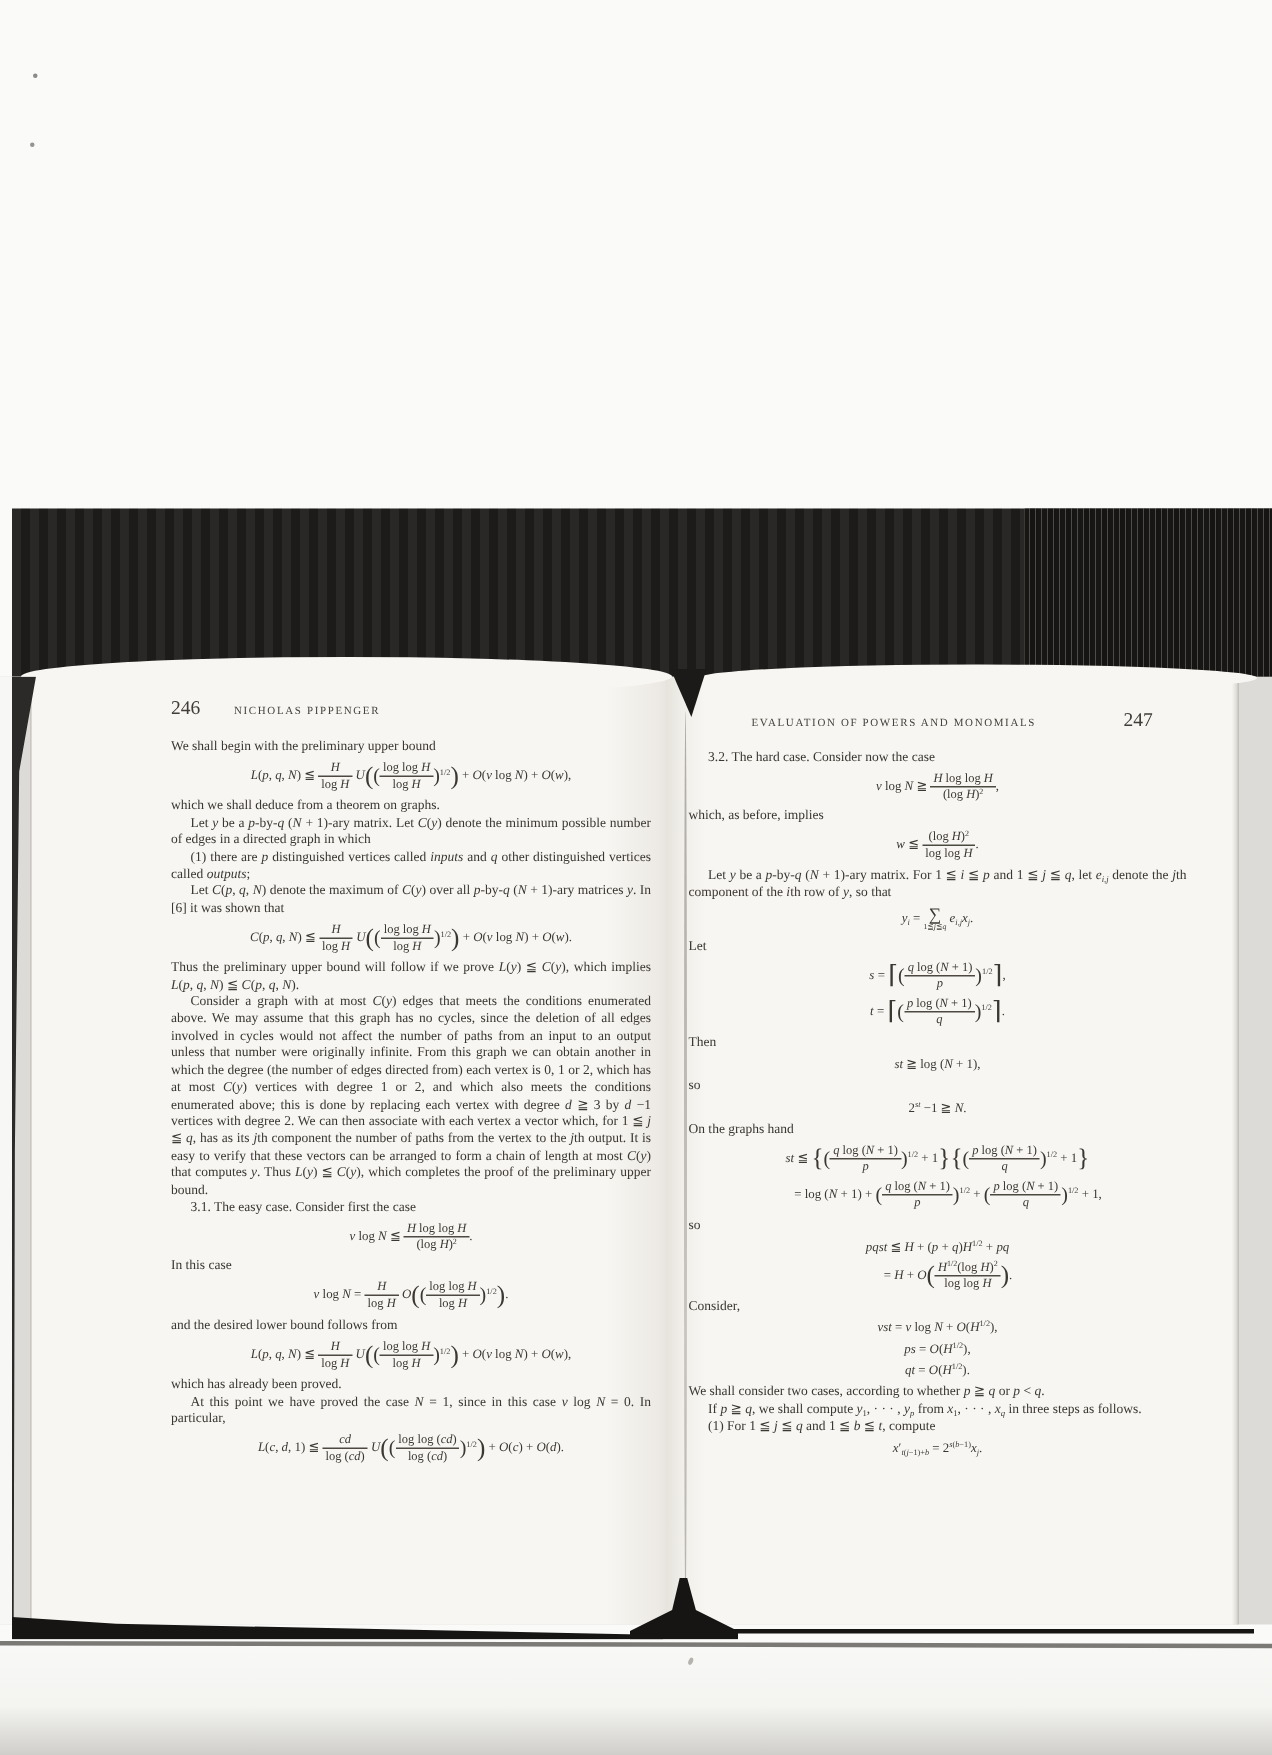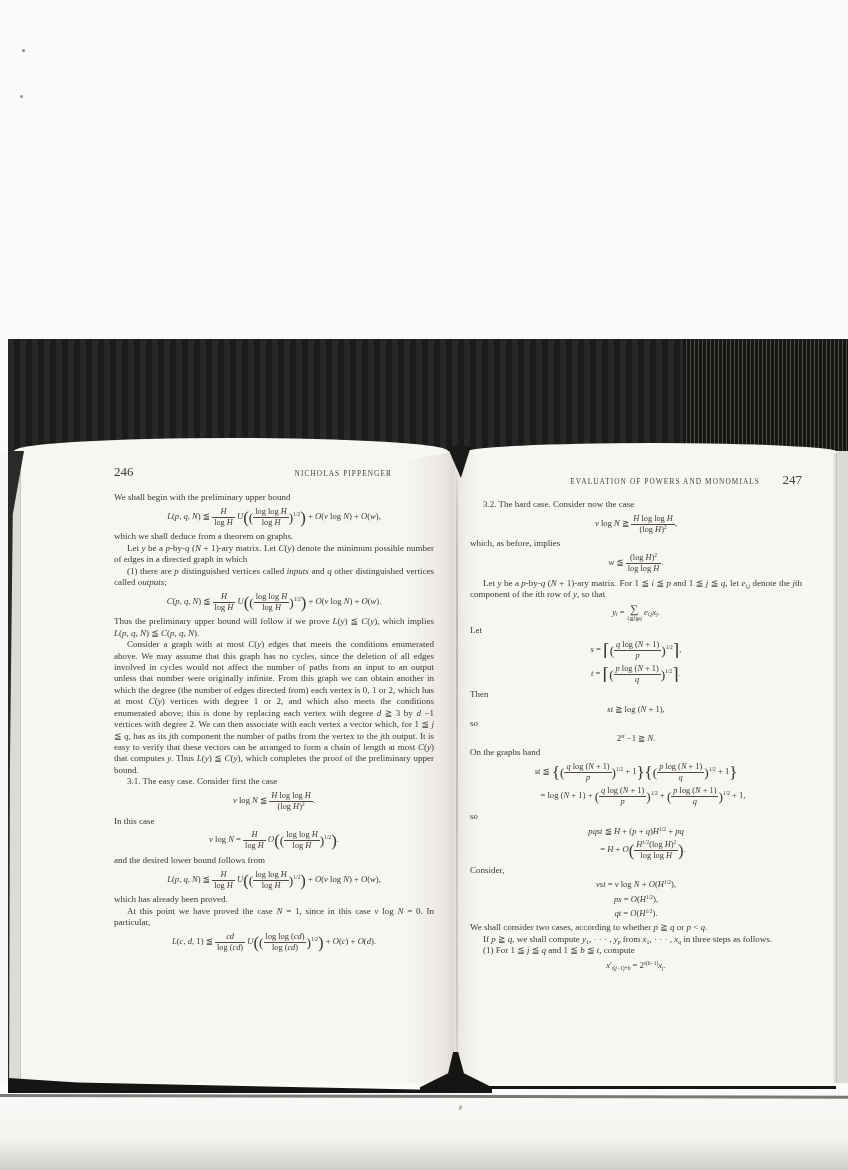--- a/index.html
+++ b/index.html
@@ -17,21 +17,21 @@
   .band-texture{position:absolute;left:0;top:0;width:100%;height:100%;
     background:repeating-linear-gradient(90deg,rgba(255,255,255,.04) 0 6px,rgba(0,0,0,.12) 6px 12px);}
   
   .backdrop{left:0;top:451px;width:848px;height:632px;background:#dcdbd7;z-index:1;}
   .left-white-strip{left:0;top:451px;width:8px;height:632px;background:#f7f7f5;z-index:2;}
   
   .page{top:451px;height:632px;z-index:2;}
   .page-left{left:20px;width:435px;
     background:linear-gradient(90deg,#f7f6f2 0 88%,#edeae5 96%,#ddd9d3 100%);
     border-left:1px solid #c9c6c0;}
-  .page-right{left:455px;width:381px;
+  .page-right{left:444px;width:381px;
     background:linear-gradient(90deg,#e6e3dd 0,#f1efea 3%,#f7f6f2 7% 99%,#dad7d1 100%);
     border-right:1px solid #c4c1bb;}
   
   .curve{background:#f7f6f2;border-radius:50%;z-index:4;}
   .curve-left{left:14px;top:438px;width:434px;height:26px;}
   .curve-right{left:466px;top:443px;width:372px;height:18px;}
   .spine-v{left:447px;top:446px;width:24px;height:32px;background:#1b1a19;
     clip-path:polygon(0 0,100% 0,58% 100%);z-index:5;}
   .spine-line{left:456px;top:474px;width:2px;height:600px;z-index:3;
     background:linear-gradient(180deg,#aeaba5,#c8c5bf 70%,#b5b2ac);border-radius:50%;}
@@ -49,22 +49,22 @@
     background:linear-gradient(180deg,#f8f8f6 0,#f4f4f1 55%,#cfcecb 100%);}
   .speck{border-radius:50%;z-index:7;}
   .speck-1{left:22px;top:49px;width:3px;height:3px;background:#8b8a88;}
   .speck-2{left:20px;top:95px;width:3px;height:3px;background:#96948f;}
   .speck-3{left:459px;top:1105px;width:3px;height:5px;background:#b5b3af;transform:rotate(22deg);z-index:6;}
   
   .page-head{display:flex;align-items:baseline;}
   .page-left .page-head{margin:13px 0 0 93px;width:320px;}
   .page-right .page-head{margin:21px 0 0 15px;width:332px;}
   .pageno{width:42px;font-size:13px;color:#403c36;}
-  .page-right .pageno{text-align:right;}
-  .rhead{flex:1;text-align:right;font-size:7.3px;letter-spacing:1.1px;color:#46423c;white-space:nowrap;}
+  .page-right .pageno{}
+  .rhead{flex:1;text-align:left;font-size:7.3px;letter-spacing:1.1px;color:#46423c;white-space:nowrap;}
   .headspacer{width:42px;}
   
   .body-col{font-size:9px;line-height:11.4px;text-align:justify;}
   .page-left .body-col{margin:12px 0 0 93px;width:320px;}
   .page-right .body-col{margin:11px 0 0 15px;width:332px;}
   .para{margin:0;}
   .para.indent{text-indent:13px;}
   .formula{text-align:center;margin:3.5px 0;font-size:8.6px;line-height:1.25;}
   .formula.cont{padding-left:14px;}
   b{font-weight:normal;}
@@ -95,20 +95,21 @@
     <span class="pageno">246</span>
     <span class="rhead">NICHOLAS PIPPENGER</span>
     <span class="headspacer"></span>
   </div>
   <div class="body-col">
       <div class="para">We shall begin with the preliminary upper bound</div>
       <div class="formula"><i>L</i>(<i>p</i>, <i>q</i>, <i>N</i>) ≦ <span class="frac"><span class="num"><i>H</i></span><span class="den">log <i>H</i></span></span> <i>U</i><span class="Bigd">(</span><span class="bigd">(</span><span class="frac"><span class="num">log log <i>H</i></span><span class="den">log <i>H</i></span></span><span class="bigd">)</span><span class="sup">1/2</span><span class="Bigd">)</span> + <i>O</i>(<i>v</i> log <i>N</i>) + <i>O</i>(<i>w</i>),</div>
       <div class="para">which we shall deduce from a theorem on graphs.</div>
       <div class="para indent">Let <i>y</i> be a <i>p</i>-by-<i>q</i> (<i>N</i> + 1)-ary matrix. Let <i>C</i>(<i>y</i>) denote the minimum possible number of edges in a directed graph in which</div>
       <div class="para indent">(1) there are <i>p</i> distinguished vertices called <i>inputs</i> and <i>q</i> other distinguished vertices called <i>outputs</i>;</div>
+      <div class="para indent">Let <i>C</i>(<i>p</i>, <i>q</i>, <i>N</i>) denote the maximum of <i>C</i>(<i>y</i>) over all <i>p</i>-by-<i>q</i> (<i>N</i> + 1)-ary matrices <i>y</i>. In [6] it was shown that</div>
       <div class="formula"><i>C</i>(<i>p</i>, <i>q</i>, <i>N</i>) ≦ <span class="frac"><span class="num"><i>H</i></span><span class="den">log <i>H</i></span></span> <i>U</i><span class="Bigd">(</span><span class="bigd">(</span><span class="frac"><span class="num">log log <i>H</i></span><span class="den">log <i>H</i></span></span><span class="bigd">)</span><span class="sup">1/2</span><span class="Bigd">)</span> + <i>O</i>(<i>v</i> log <i>N</i>) + <i>O</i>(<i>w</i>).</div>
       <div class="para">Thus the preliminary upper bound will follow if we prove <i>L</i>(<i>y</i>) ≦ <i>C</i>(<i>y</i>), which implies <i>L</i>(<i>p</i>, <i>q</i>, <i>N</i>) ≦ <i>C</i>(<i>p</i>, <i>q</i>, <i>N</i>).</div>
       <div class="para indent">Consider a graph with at most <i>C</i>(<i>y</i>) edges that meets the conditions enumerated above. We may assume that this graph has no cycles, since the deletion of all edges involved in cycles would not affect the number of paths from an input to an output unless that number were originally infinite. From this graph we can obtain another in which the degree (the number of edges directed from) each vertex is 0, 1 or 2, which has at most <i>C</i>(<i>y</i>) vertices with degree 1 or 2, and which also meets the conditions enumerated above; this is done by replacing each vertex with degree <i>d</i> ≧ 3 by <i>d</i> −1 vertices with degree 2. We can then associate with each vertex a vector which, for 1 ≦ <i>j</i> ≦ <i>q</i>, has as its <i>j</i>th component the number of paths from the vertex to the <i>j</i>th output. It is easy to verify that these vectors can be arranged to form a chain of length at most <i>C</i>(<i>y</i>) that computes <i>y</i>. Thus <i>L</i>(<i>y</i>) ≦ <i>C</i>(<i>y</i>), which completes the proof of the preliminary upper bound.</div>
       <div class="para indent"><b>3.1. The easy case.</b> Consider first the case</div>
       <div class="formula"><i>v</i> log <i>N</i> ≦ <span class="frac"><span class="num"><i>H</i> log log <i>H</i></span><span class="den">(log <i>H</i>)<span class="sup">2</span></span></span>.</div>
       <div class="para">In this case</div>
       <div class="formula"><i>v</i> log <i>N</i> = <span class="frac"><span class="num"><i>H</i></span><span class="den">log <i>H</i></span></span> <i>O</i><span class="Bigd">(</span><span class="bigd">(</span><span class="frac"><span class="num">log log <i>H</i></span><span class="den">log <i>H</i></span></span><span class="bigd">)</span><span class="sup">1/2</span><span class="Bigd">)</span>.</div>
       <div class="para">and the desired lower bound follows from</div>
       <div class="formula"><i>L</i>(<i>p</i>, <i>q</i>, <i>N</i>) ≦ <span class="frac"><span class="num"><i>H</i></span><span class="den">log <i>H</i></span></span> <i>U</i><span class="Bigd">(</span><span class="bigd">(</span><span class="frac"><span class="num">log log <i>H</i></span><span class="den">log <i>H</i></span></span><span class="bigd">)</span><span class="sup">1/2</span><span class="Bigd">)</span> + <i>O</i>(<i>v</i> log <i>N</i>) + <i>O</i>(<i>w</i>),</div>
       <div class="para">which has already been proved.</div>

